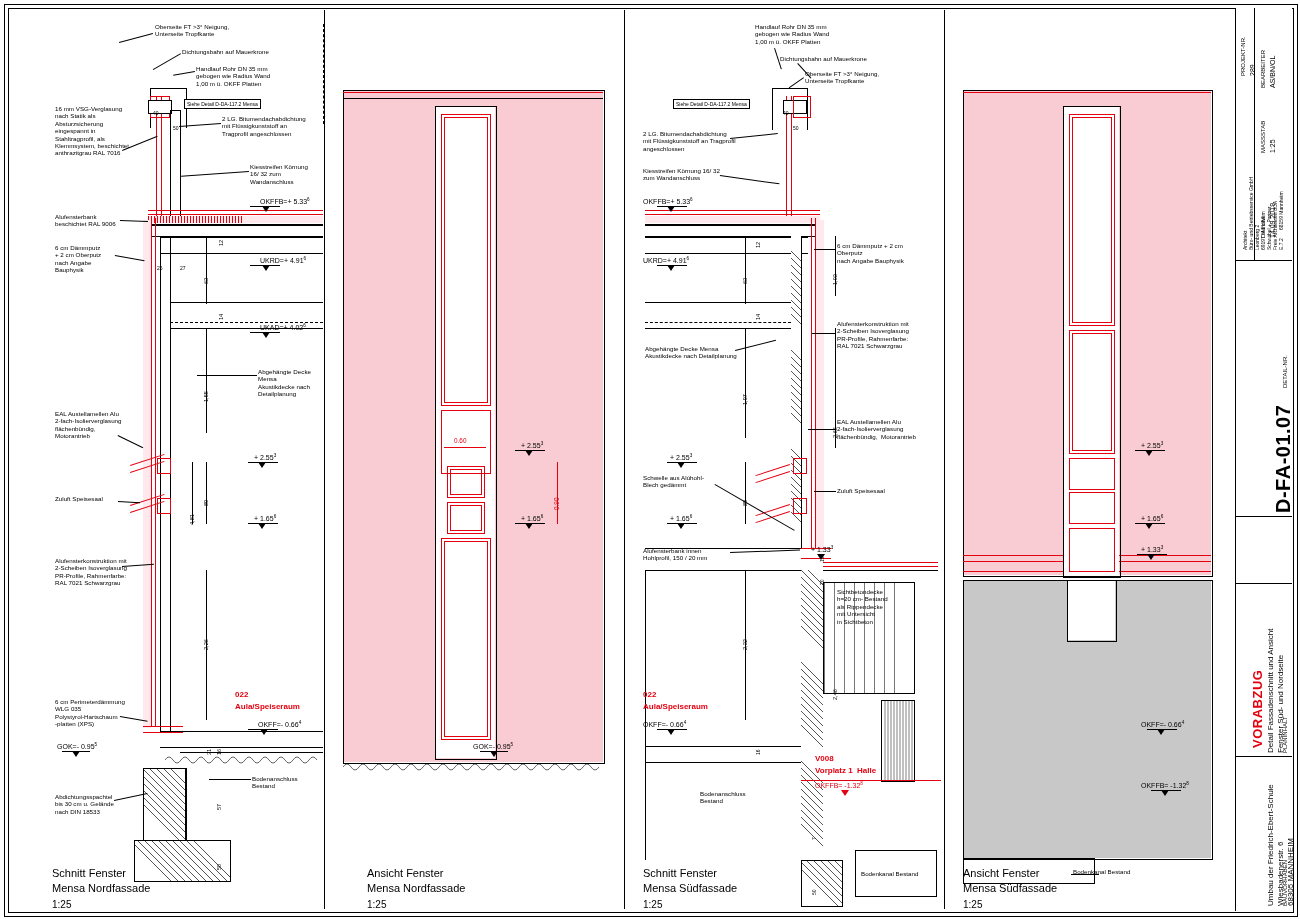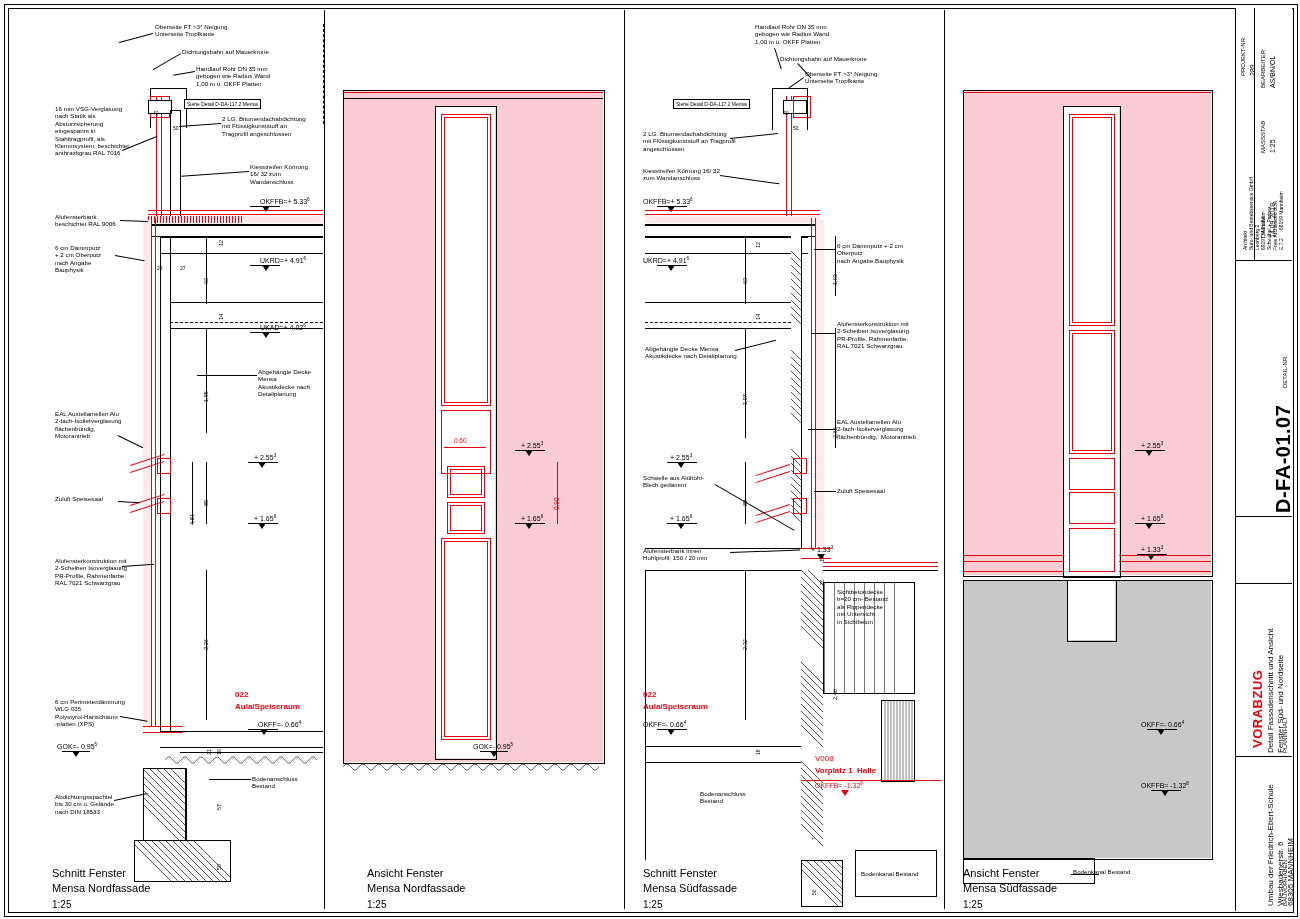--- a/index.html
+++ b/index.html
@@ -485,21 +485,21 @@
 
     <div class="t7" style="left:18px;top:709px;"><span>OKFF=- 0.66</span><sup style="font-size:4.6px">4</sup></div>
     <div class="lvl" style="left:42px;top:719px;width:8px;height:6px;"></div>
     <div class="ln" style="left:32px;top:719px;width:30px;height:0.5px;"></div>
 
     <div class="tr" style="left:190px;top:770px;font-size:7px;"><span>OKFFB= -1.32</span><sup style="font-size:4.6px">8</sup></div>
     <div class="lvl lvlR" style="left:216px;top:780px;width:8px;height:6px;"></div>
 
     <div class="tr" style="left:18px;top:681px;font-size:8px;font-weight:bold;">022</div>
     <div class="tr" style="left:18px;top:693px;font-size:8px;font-weight:bold;">Aula/Speiseraum</div>
-    <div class="tr" style="left:190px;top:745px;font-size:8px;font-weight:normal;">V008</div>
+    <div class="tr" style="left:190px;top:745px;font-size:8px;font-weight:bold;">V008</div>
     <div class="tr" style="left:190px;top:757px;font-size:8px;font-weight:bold;">Vorplatz 1  Halle</div>
 
     <div class="dim" style="left:158px;top:100px;font-size:5px;">40</div>
     <div class="dim" style="left:168px;top:115px;font-size:5px;">50</div>
     <div class="dim vert" style="left:130px;top:238px;transform:rotate(-90deg);">12</div>
     <div class="ln" style="left:120px;top:226px;width:0.5px;height:68px;"></div>
     <div class="dim vert" style="left:117px;top:274px;transform:rotate(-90deg);">63</div>
     <div class="dim vert" style="left:130px;top:310px;transform:rotate(-90deg);">14</div>
     <div class="ln" style="left:210px;top:226px;width:0.5px;height:60px;"></div>
     <div class="dim vert" style="left:207px;top:275px;transform:rotate(-90deg);">1,03</div>

